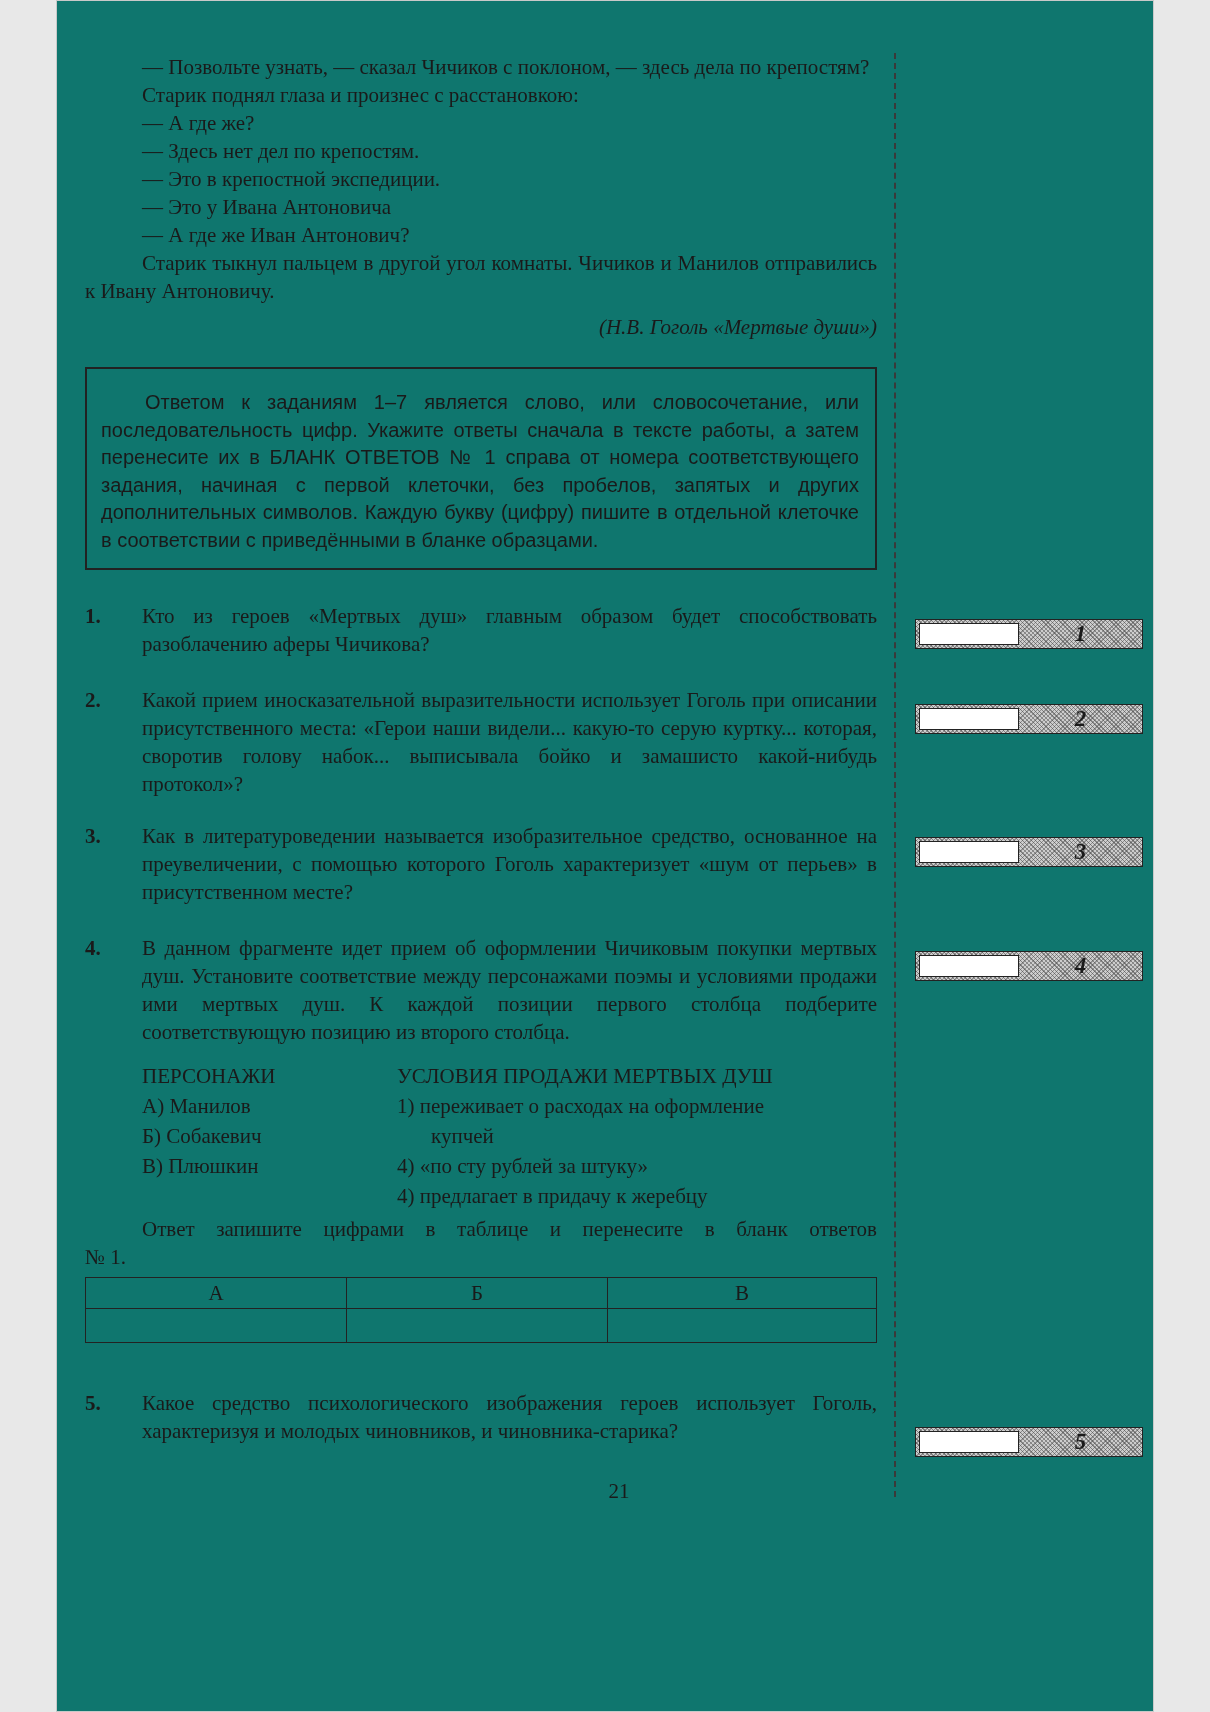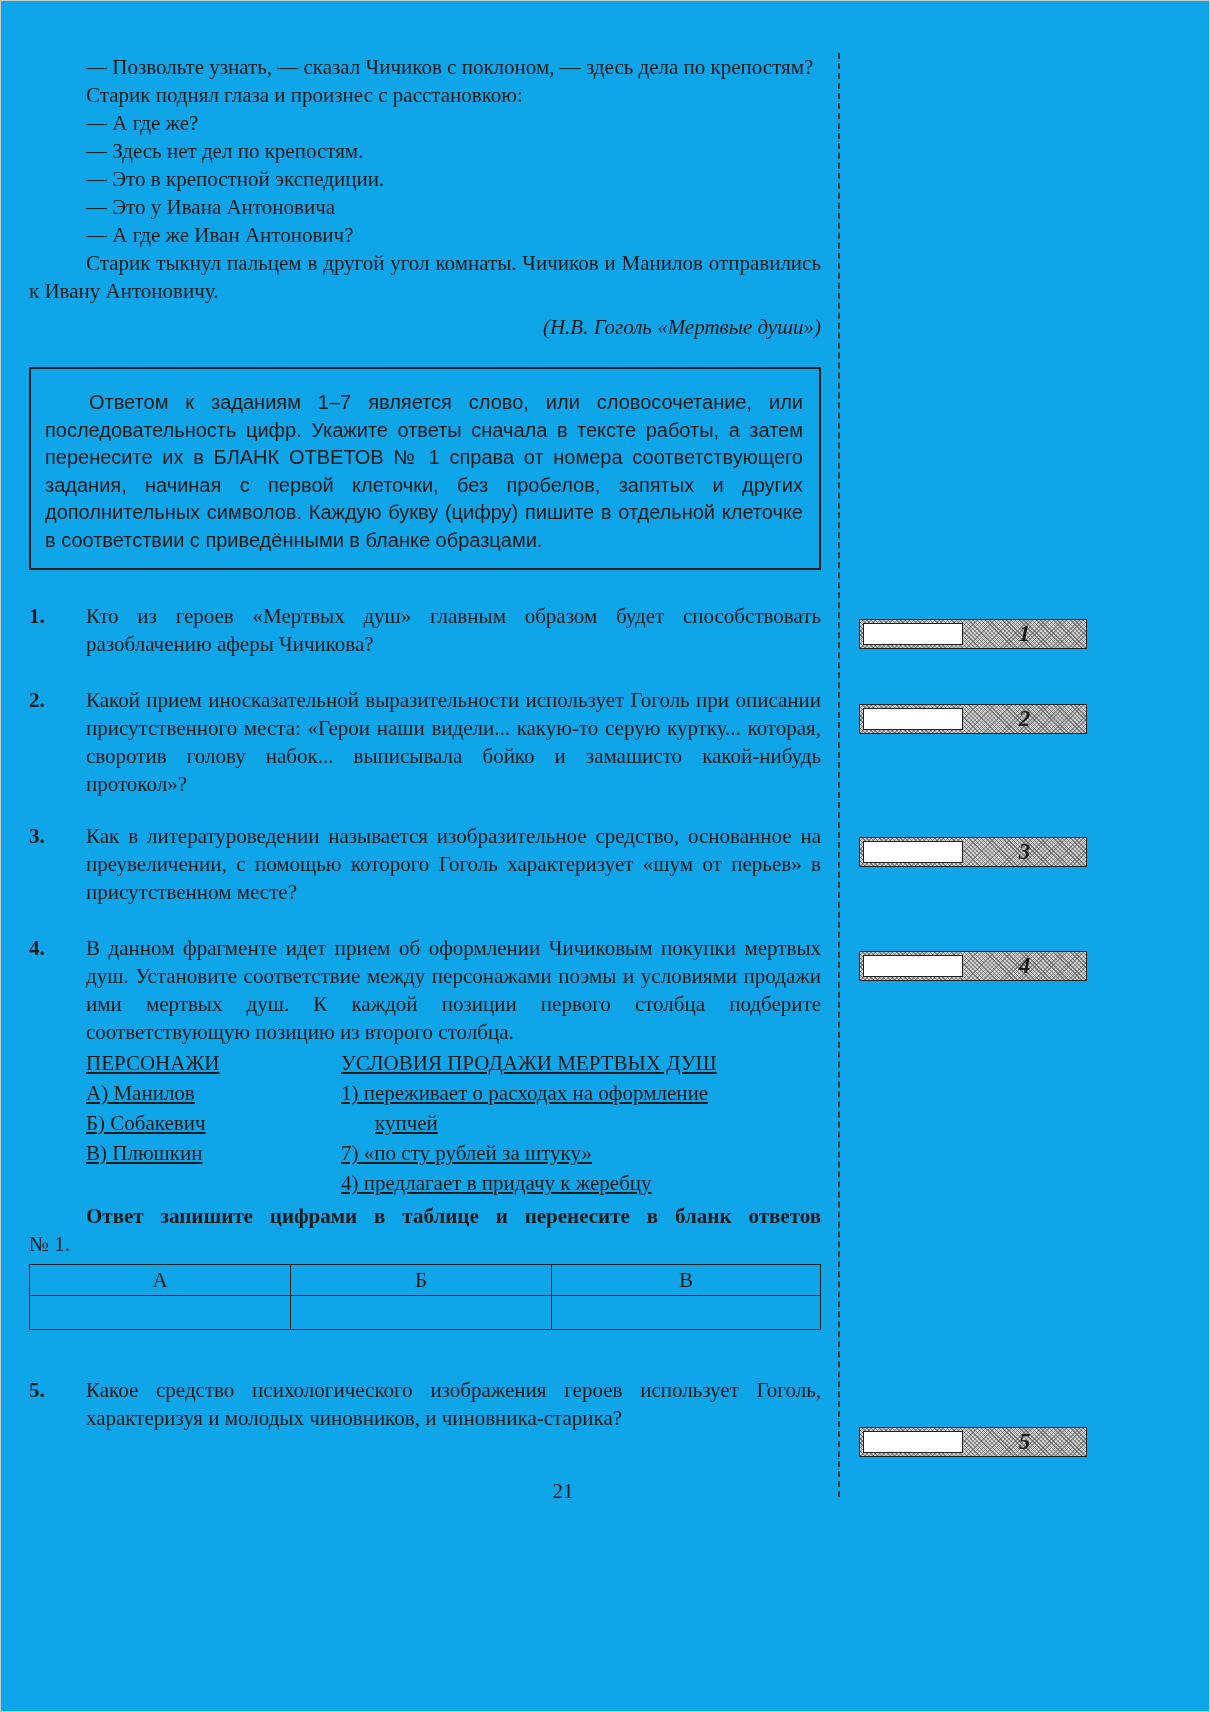--- a/index.html
+++ b/index.html
@@ -1,20 +1,20 @@
 <!DOCTYPE html>
 <html><head>
 <meta charset="utf-8">
 <style>
   html,body { margin:0; padding:0; background:#e8e8e8; }
   .page {
     position:relative;
-    width:1210px; height:1712px;
+    width:1098px; height:1712px;
     margin:0 auto;
-    background:#0ea5e9;
+    background:#0f766e;
     border:1px solid #c9c9c9;
     box-sizing:border-box;
     font-family:"Liberation Serif", serif;
     font-size:21px;
     color:#1a1a1a;
     overflow:hidden;
   }
   .main {
     position:absolute;
     left:28px; top:52px;
@@ -58,35 +58,33 @@
     font-weight:bold;
     line-height:28px;
   }
   .qtext, .qbody {
     flex:1;
     text-align:justify;
     line-height:28px;
   }
   .match {
     display:flex;
-    margin-top:2px;
-    text-decoration:underline;
+    margin-top:15px;
   }
   .match-left { width:255px; flex:none; }
   .match-right { width:400px; flex:none; }
   .match-header { line-height:30px; }
   .match-item { line-height:30px; text-align:left; }
   .hang { padding-left:34px; text-indent:-34px; }
   .outro {
     margin:4px 0 0 0;
     line-height:28px;
     text-indent:57px;
     text-align:justify;
     text-align-last:justify;
-    font-weight:bold;
   }
   .outro2 {
     margin:0;
     line-height:28px;
   }
   .answer-table {
     width:100%;
     margin-top:6px;
     border-collapse:collapse;
   }
@@ -188,21 +186,21 @@
         <div class="match">
           <div class="match-left">
             <div class="match-header">ПЕРСОНАЖИ</div>
             <div class="match-item">А) Манилов</div>
             <div class="match-item">Б) Собакевич</div>
             <div class="match-item">В) Плюшкин</div>
           </div>
           <div class="match-right">
             <div class="match-header">УСЛОВИЯ ПРОДАЖИ МЕРТВЫХ ДУШ</div>
             <div class="match-item hang">1) переживает о расходах на оформление купчей</div>
-            <div class="match-item hang">7) «по сту рублей за штуку»</div>
+            <div class="match-item hang">4) «по сту рублей за штуку»</div>
             <div class="match-item hang">4) предлагает в придачу к жеребцу</div>
           </div>
         </div>
       </div>
     </div>
 
     <p class="outro">Ответ запишите цифрами в таблице и перенесите в бланк ответов</p>
     <p class="outro2">№ 1.</p>
 
     <table class="answer-table">

